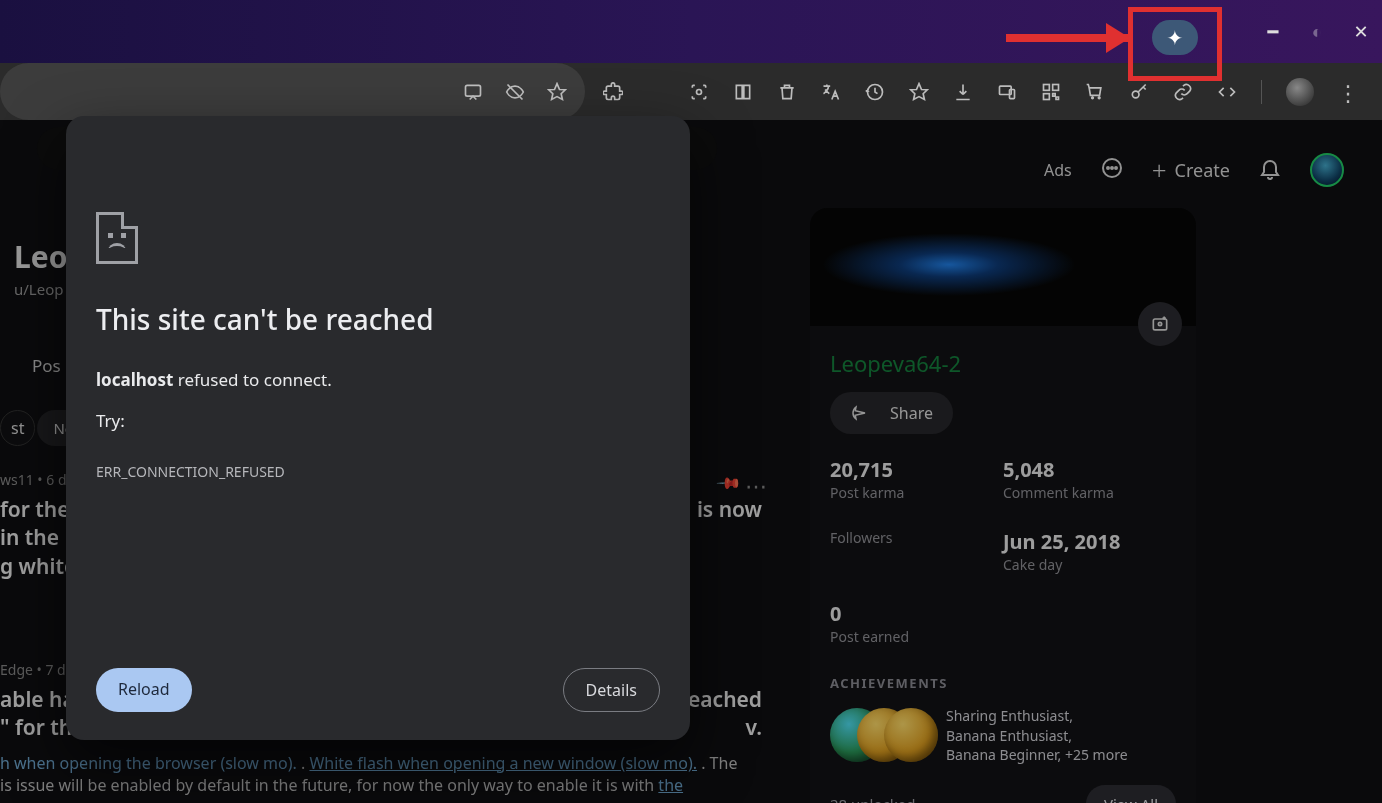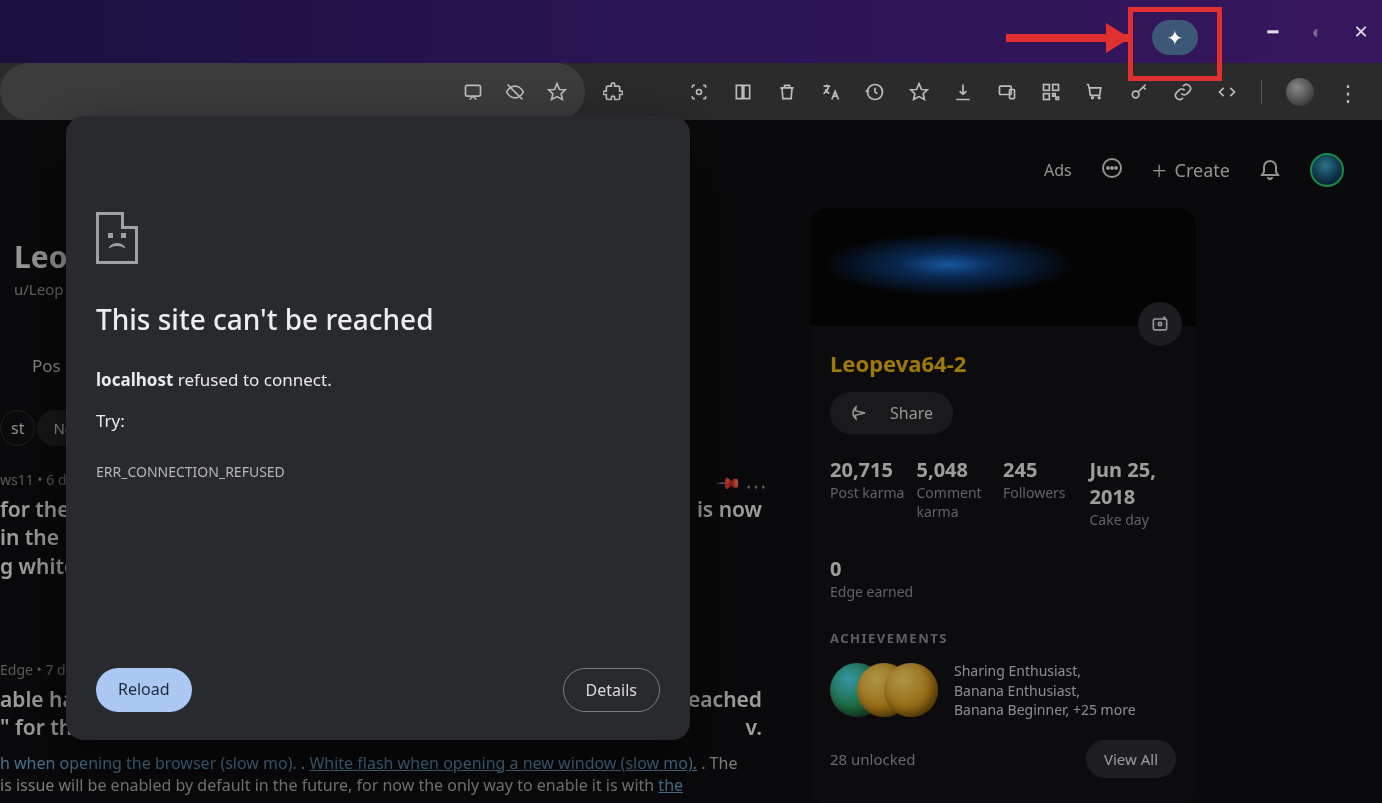--- a/index.html
+++ b/index.html
@@ -114,29 +114,29 @@
                 radial-gradient(ellipse at 64% 48%, #2180e8 0%, #0e3b78 14%, #070707 36%),
                 #0a0a0c;
     position:relative;
   }
   .banner-btn {
     position:absolute; right:14px; bottom:-20px;
     width:44px; height:44px; border-radius:50%;
     background:#2c2c31; display:flex;align-items:center;justify-content:center;color:#ddd;
   }
   .sc-body { padding: 22px 20px 26px;}
-  .sc-name { font-size:22px; font-weight:700; color:#eab308;}
+  .sc-name { font-size:22px; font-weight:400; color:#15803d;}
   .share-btn { margin-top:14px; display:inline-flex;align-items:center;gap:22px;
     background:#27272b; border-radius:22px; padding:10px 20px; color:#ddd; font-size:16px;}
-  .stats { margin-top:22px; display:grid; grid-template-columns:1fr 1fr 1fr 1fr; row-gap:26px;}
+  .stats { margin-top:22px; display:grid; grid-template-columns:1fr 1fr; row-gap:26px;}
   .stat-v { font-size:20px; font-weight:700; color:#e8e8e8;}
   .stat-l { font-size:14px; color:#909095;}
   .ach { margin-top:28px;}
   .ach-h { font-size:13px; letter-spacing:1.5px; color:#8b8b92; font-weight:700;}
-  .ach-row { margin-top:14px; display:flex; gap:16px; align-items:center;}
+  .ach-row { margin-top:14px; display:flex; gap:8px; align-items:center;}
   .badges { position:relative; width:108px; height:54px;}
   .badge { position:absolute; width:54px;height:54px;border-radius:50%;
     background: radial-gradient(circle at 35% 30%, #ffdc6a, #e0a020 55%, #9c6608);
     box-shadow: inset -4px -4px 10px rgba(0,0,0,.4);
   }
   .b1{left:0;background: radial-gradient(circle at 35% 30%, #4fdff2, #2b9a5a 55%, #1b5030);} 
   .b2{left:27px;} .b3{left:54px;}
   .ach-txt { font-size:14px; color:#cfcfd4; line-height:1.4;}
   .ach-foot { margin-top:20px; display:flex; justify-content:space-between; align-items:center;}
   .viewall { background:#2d2d33; color:#e4e4e8; padding:9px 18px; border-radius:22px; font-size:15px;}
@@ -383,30 +383,29 @@
       <div class="stats">
         <div>
           <div class="stat-v">20,715</div>
           <div class="stat-l">Post karma</div>
         </div>
         <div>
           <div class="stat-v">5,048</div>
           <div class="stat-l">Comment karma</div>
         </div>
         <div>
-          <div class="stat-v">245</div>
           <div class="stat-l">Followers</div>
         </div>
         <div>
           <div class="stat-v">Jun 25, 2018</div>
           <div class="stat-l">Cake day</div>
         </div>
         <div>
           <div class="stat-v">0</div>
-          <div class="stat-l">Edge earned</div>
+          <div class="stat-l">Post earned</div>
         </div>
       </div>
       <div class="ach">
         <div class="ach-h">ACHIEVEMENTS</div>
         <div class="ach-row">
           <div class="badges">
             <div class="badge b1"></div>
             <div class="badge b2"></div>
             <div class="badge b3"></div>
           </div>

